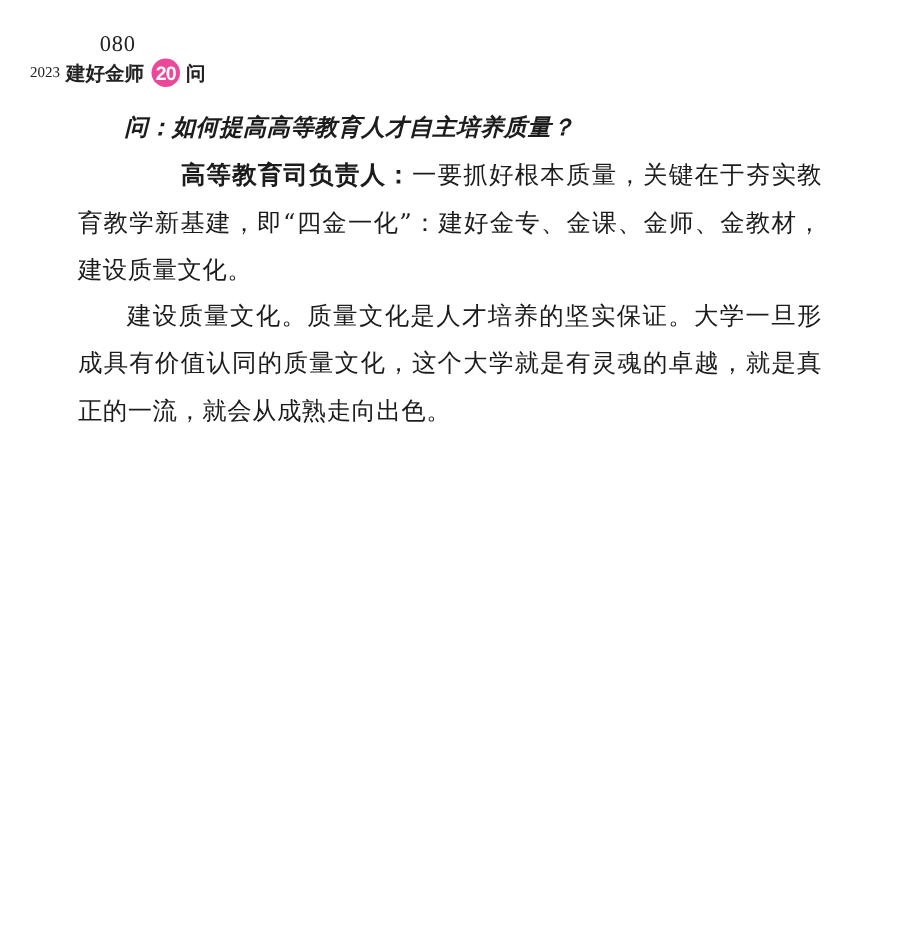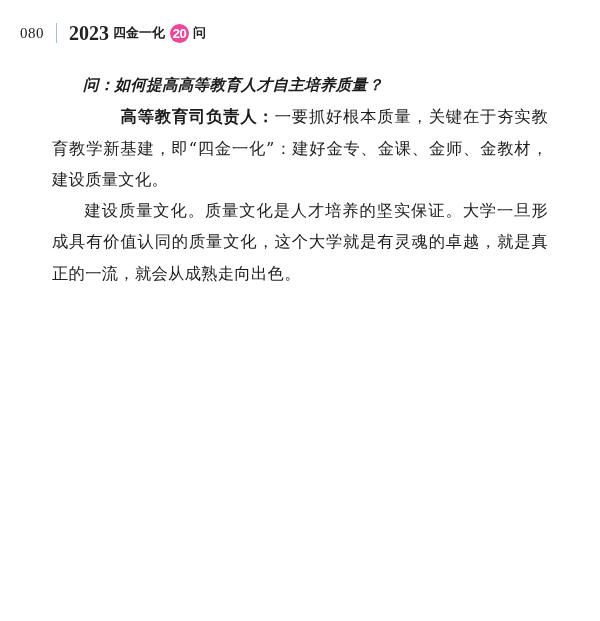--- a/index.html
+++ b/index.html
@@ -1,40 +1,40 @@
 <!DOCTYPE html>
 <html><head>
 <meta charset="utf-8">
 <style>
   html, body { margin: 0; padding: 0; background: #ffffff; }
   body { width: 600px; height: 621px; position: relative; overflow: hidden;
          font-family: "DejaVu Serif", "Liberation Serif", serif; color: #1c1c1c; }
-  .header { position: absolute; top: 22px; left: 20px; height: 22px; display: flex; align-items: center; }
+  .header { position: absolute; top: 22px; left: 20px; height: 22px; display: flex; align-items: center; flex-direction: column; }
   .page-num { font-family: "Liberation Serif", serif; font-size: 15px; color: #222; letter-spacing: 0.5px; }
   .divider { width: 1px; height: 20px; background: #a9bfd8; margin: 0 12px 0 12px; }
   .running-title { font-size: 13px; font-weight: bold; color: #222; display: flex; align-items: center; }
-  .running-title .year { font-family: "Liberation Serif", serif; font-weight: bold; font-size: 20px; margin-right: 4px; }
+  .running-title .year { font-family: "Liberation Serif", serif; font-weight: normal; font-size: 10px; margin-right: 4px; }
   .badge { display: inline-flex; align-items: center; justify-content: center; width: 19px; height: 19px;
            border-radius: 50%; color: #fff; font-family: "Liberation Sans", sans-serif; font-weight: bold;
            font-size: 13px; margin: 0 4px 0 5px; letter-spacing: -0.5px; }
   .content { position: absolute; top: 70px; left: 52px; width: 496px; }
   .para { font-size: 16.3px; line-height: 31.3px; margin: 0; text-align: justify; letter-spacing: 0.3px; }
   .para.indent { text-indent: 2em; }
   .para .lead { font-weight: bold; margin-left: 36px; }
   .question { font-weight: bold; font-family: "DejaVu Sans", sans-serif; font-size: 15.5px; font-style: italic; }
 </style>
 </head>
 <body>
 
 <div class="header">
   <span class="page-num">080</span>
   <span class="divider" style="background: rgb(169, 191, 216);"></span>
   <span class="running-title">
     <span class="year">2023</span>
-    <span>四金一化</span>
+    <span>建好金师</span>
     <span class="badge" style="background: #ec4899;">20</span>
     <span>问</span>
   </span>
 </div>
 
 <div class="content">
   <p class="para indent question">
     <span>问：如何提高高等教育人才自主培养质量？</span>
   </p>
   <p class="para indent">

